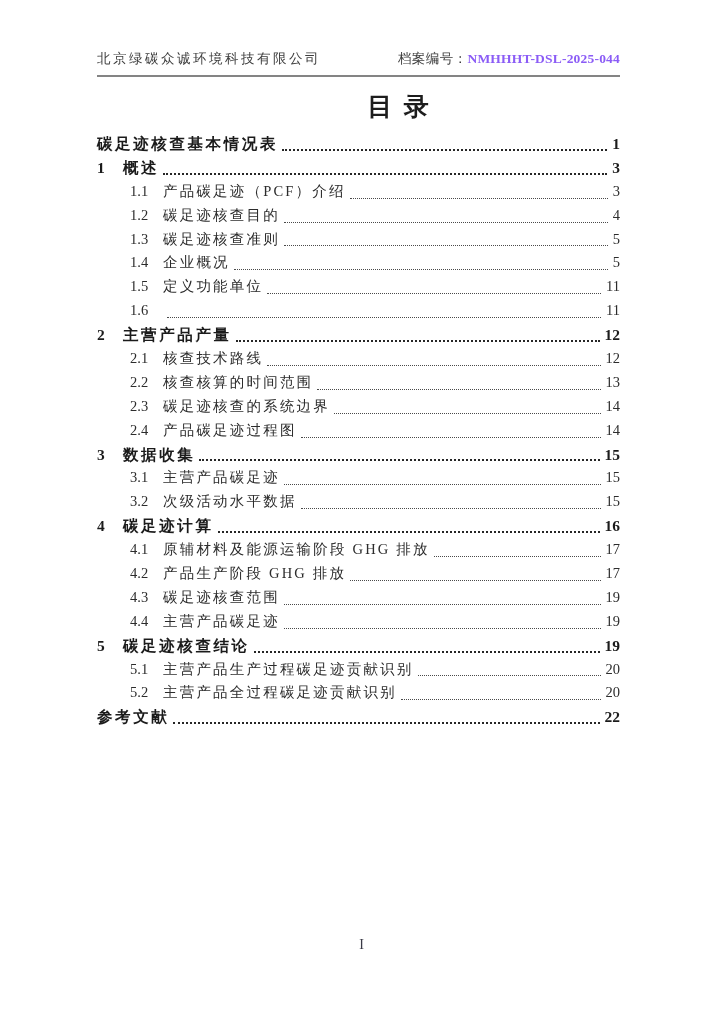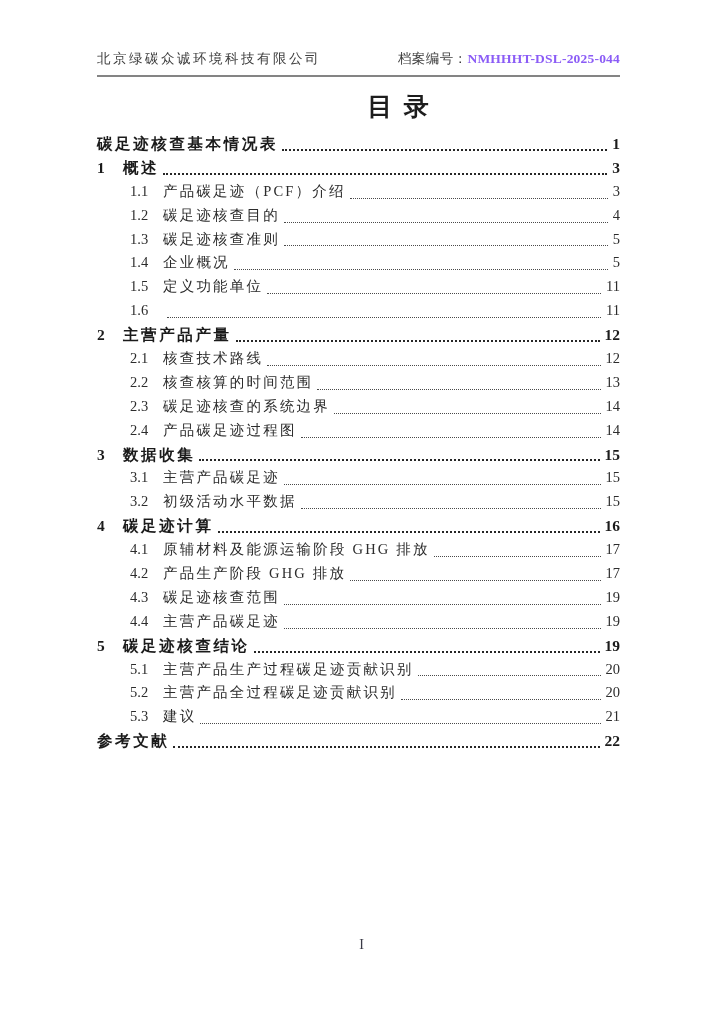--- a/index.html
+++ b/index.html
@@ -203,21 +203,21 @@
         <span class="toc-page">15</span>
       </div>
       <div class="toc-row level1">
         <span class="toc-num">3.1</span>
         <span class="toc-label">主营产品碳足迹</span>
         <span class="toc-leader"></span>
         <span class="toc-page">15</span>
       </div>
       <div class="toc-row level1">
         <span class="toc-num">3.2</span>
-        <span class="toc-label">初级活动水平数据</span>
+        <span class="toc-label">次级活动水平数据</span>
         <span class="toc-leader"></span>
         <span class="toc-page">15</span>
       </div>
       <div class="toc-row level0 bold">
         <span class="toc-num">4</span>
         <span class="toc-label">碳足迹计算</span>
         <span class="toc-leader"></span>
         <span class="toc-page">16</span>
       </div>
       <div class="toc-row level1">
@@ -255,26 +255,20 @@
         <span class="toc-label">主营产品生产过程碳足迹贡献识别</span>
         <span class="toc-leader"></span>
         <span class="toc-page">20</span>
       </div>
       <div class="toc-row level1">
         <span class="toc-num">5.2</span>
         <span class="toc-label">主营产品全过程碳足迹贡献识别</span>
         <span class="toc-leader"></span>
         <span class="toc-page">20</span>
       </div>
-      <div class="toc-row level1">
-        <span class="toc-num">5.3</span>
-        <span class="toc-label">建议</span>
-        <span class="toc-leader"></span>
-        <span class="toc-page">21</span>
-      </div>
       <div class="toc-row level0 bold">
         <span class="toc-num empty"></span>
         <span class="toc-label">参考文献</span>
         <span class="toc-leader"></span>
         <span class="toc-page">22</span>
       </div>
     </div>
 
   <div class="doc-footer">I</div>
 

